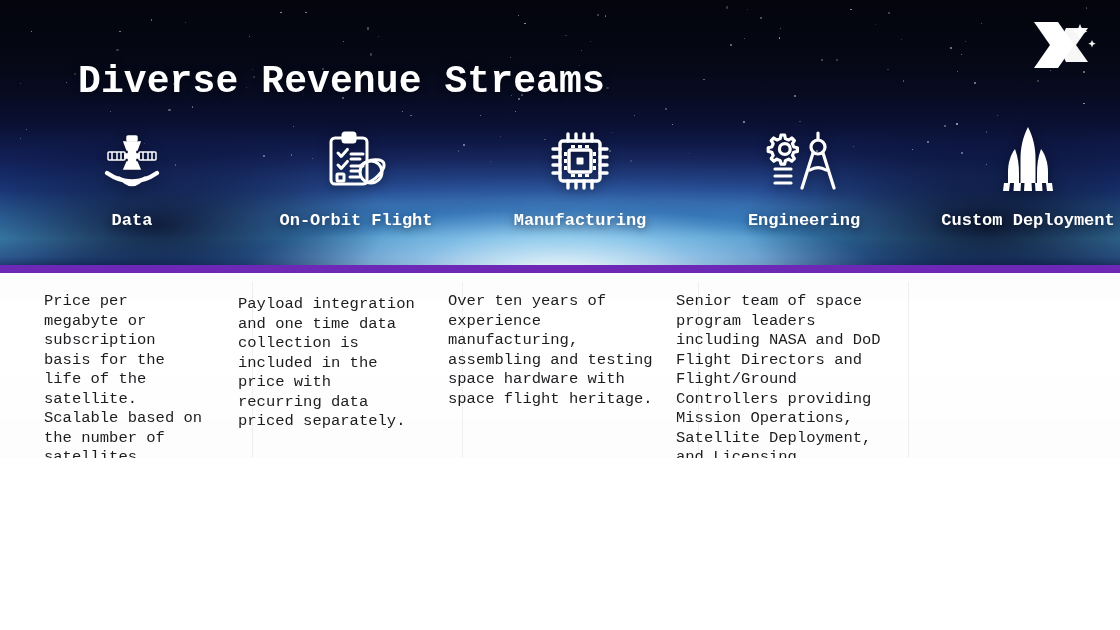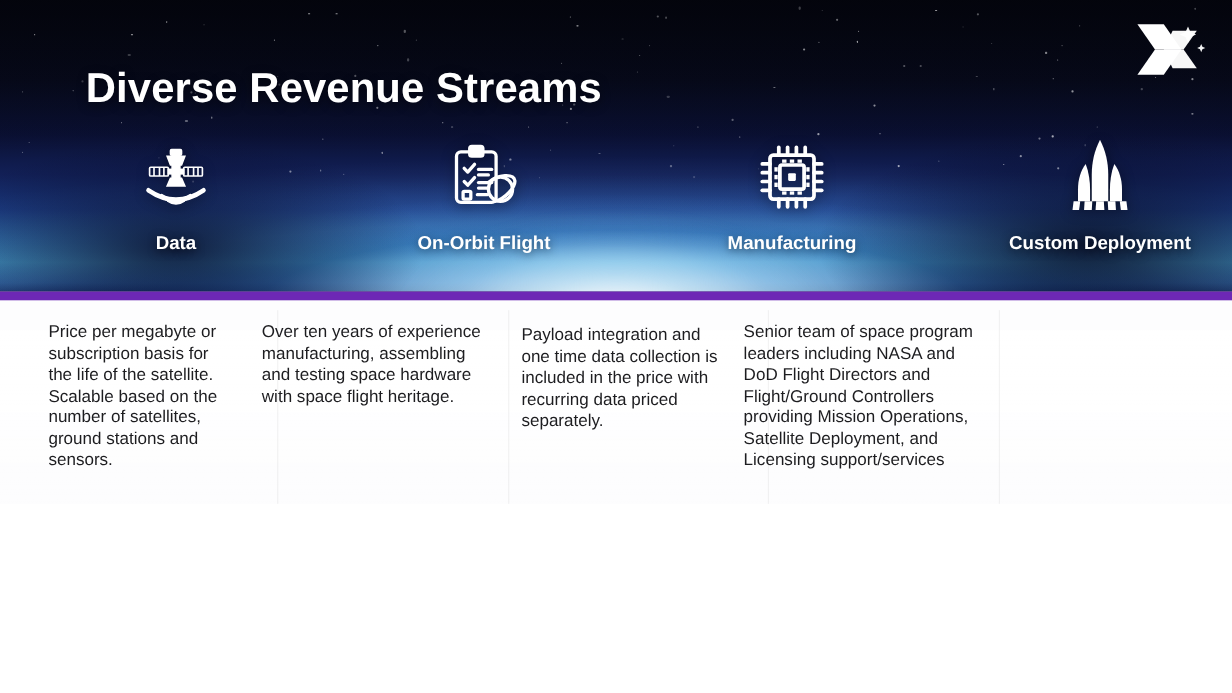--- a/index.html
+++ b/index.html
@@ -1,21 +1,21 @@
 <!DOCTYPE html>
 <html><head>
 <meta charset="utf-8">
 <style>
   html,body{margin:0;padding:0;}
   body{
     width:1120px;height:630px;overflow:hidden;
     font-family:"Liberation Sans", sans-serif;
     background:#ffffff;
   }
-  #slide{position:relative;width:1120px;height:458px;overflow:hidden;background:#fdfdfe;}
+  #slide{position:relative;width:1120px;height:458px;overflow:hidden;background:#fdfdfe;font-family:Liberation Mono, monospace;}
 
   
   .hero{position:absolute;left:0;top:0;width:1120px;height:265px;overflow:hidden;background:#05060f;}
   .hero-sky{
     position:absolute;inset:0;
     background:
       radial-gradient(120% 95% at 50% 120%, rgba(255,255,255,0.00) 38%, rgba(160,225,255,0.10) 47%, rgba(0,0,0,0) 70%),
       radial-gradient(60% 52% at 50% 104%, rgba(255,255,255,0.95) 0%, rgba(190,235,255,0.60) 26%, rgba(70,150,215,0.22) 48%, rgba(10,20,60,0.0) 72%),
       radial-gradient(95% 70% at 50% 112%, rgba(120,200,255,0.45) 0%, rgba(40,90,170,0.25) 40%, rgba(6,10,35,0) 74%),
       linear-gradient(180deg,#04050d 0%,#070a1c 28%,#0a1033 46%,#122057 60%,#1b3c86 72%,#2f6fae 82%,#3f95c4 90%,#2a5f9e 97%,#14306a 100%);
@@ -336,20 +336,39 @@
               <rect x="17" y="38" width="3" height="4"></rect>
             <rect x="46" y="24" width="3" height="4"></rect>
               <rect x="46" y="31" width="3" height="4"></rect>
               <rect x="46" y="38" width="3" height="4"></rect>
           </g>
         </svg>
       </div>
       <div class="plabel">Manufacturing</div>
     </div>
 
+    <div class="pillar">
+      <div class="ico">
+        <svg width="76" height="66" viewBox="0 0 76 66">
+          <g fill="none" stroke="#ffffff" stroke-width="3.2" stroke-linecap="round" stroke-linejoin="round">
+            <path d="M17 6 l3.6 0 .8 3.6 3.3 1.4 3.1 -2 2.6 2.6 -2 3.1 1.4 3.3 3.6 .8 0 3.6 -3.6 .8 -1.4 3.3 2 3.1 -2.6 2.6 -3.1 -2 -3.3 1.4 -.8 3.6 -3.6 0 -.8 -3.6 -3.3 -1.4 -3.1 2 -2.6 -2.6 2 -3.1 -1.4 -3.3 -3.6 -.8 0 -3.6 3.6 -.8 1.4 -3.3 -2 -3.1 2.6 -2.6 3.1 2 3.3 -1.4z" transform="translate(-2,1) scale(1.0)"></path>
+            <circle cx="18.8" cy="21" r="5.4"></circle>
+            <line x1="9" y1="41" x2="25" y2="41"></line>
+            <line x1="9" y1="48" x2="25" y2="48"></line>
+            <line x1="9" y1="55" x2="25" y2="55"></line>
+            <circle cx="52" cy="19" r="7"></circle>
+            <line x1="52" y1="5" x2="52" y2="12"></line>
+            <path d="M47 25 L36 60"></path>
+            <path d="M57 25 L68 60"></path>
+            <path d="M44 42 C49 39 55 39 60 42"></path>
+          </g>
+        </svg>
+      </div>
+      <div class="plabel">Engineering</div>
+    </div>
 
     <div class="pillar">
       <div class="ico">
         <svg width="66" height="72" viewBox="0 0 66 72">
           <g fill="#ffffff">
             <path d="M33 2 C38 12 40.5 22 40.5 34 L40.5 58 L25.5 58 L25.5 34 C25.5 22 28 12 33 2 Z"></path>
             <path d="M20 24 C23 32 24 40 24 48 L24 58 L13 58 L13 47 C13 38 15.5 30 20 24 Z"></path>
             <path d="M46 24 C50.5 30 53 38 53 47 L53 58 L42 58 L42 48 C42 40 43 32 46 24 Z"></path>
             <path d="M9 58 L15 58 L14 66 L8 66 Z"></path>
             <path d="M19 58 L26 58 L25.5 66 L18.5 66 Z"></path>
@@ -369,26 +388,26 @@
 
   <div class="vdiv" style="left:252px"></div>
   <div class="vdiv" style="left:462px"></div>
   <div class="vdiv" style="left:698px"></div>
   <div class="vdiv" style="left:908px"></div>
 
   <div class="cols">
     <div class="col col-0">
       <p>Price per megabyte or subscription basis for the life of the satellite.  Scalable based on the number of satellites, ground stations and sensors.</p>
     </div>
+    <div class="col col-1">
+      <p>Payload integration and one time data collection is included in the price with recurring data priced separately.</p>
+    </div>
     <div class="col col-2">
       <p>Over ten years of experience manufacturing, assembling and testing space hardware with space flight heritage.</p>
     </div>
-    <div class="col col-1">
-      <p>Payload integration and one time data collection is included in the price with recurring data priced separately.</p>
-    </div>
     <div class="col col-4">
       <p>Senior team of space program leaders including NASA and DoD Flight Directors and Flight/Ground Controllers providing Mission Operations, Satellite Deployment, and Licensing support/services</p>
     </div>
   </div>
 
   <div class="ticker">
     <span class="nq">NASDAQ|</span><span class="sym">SIDU</span>
   </div>
   <div class="pageno">19</div>
 

